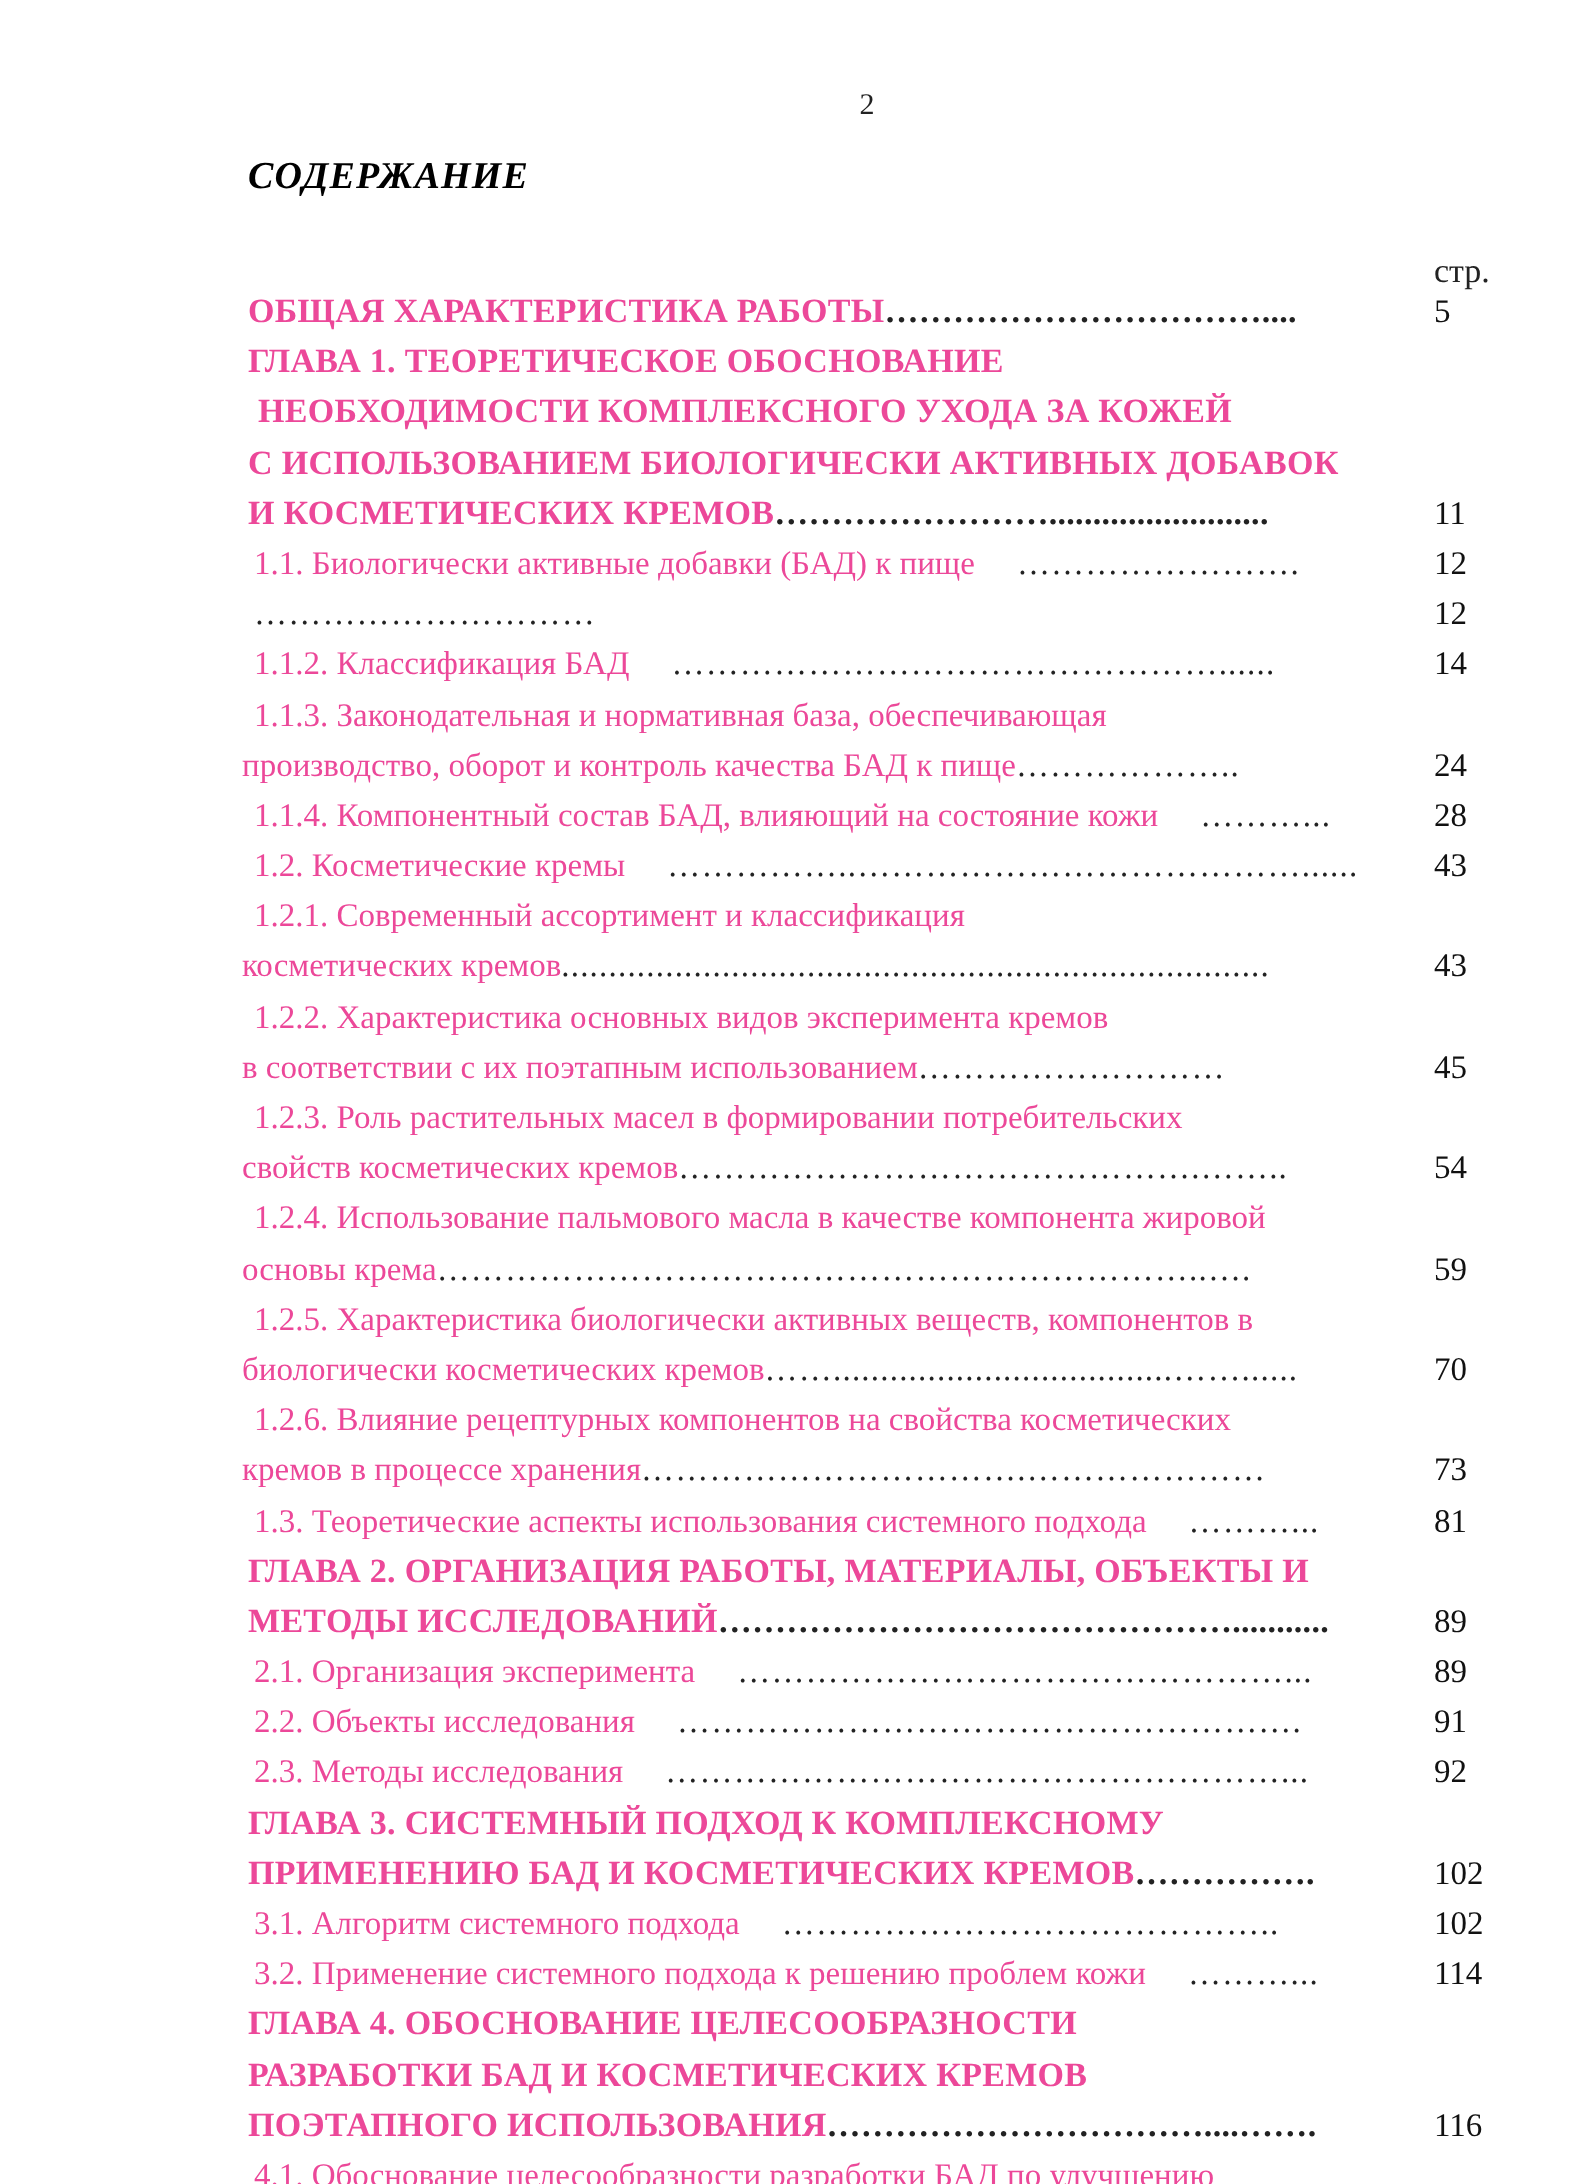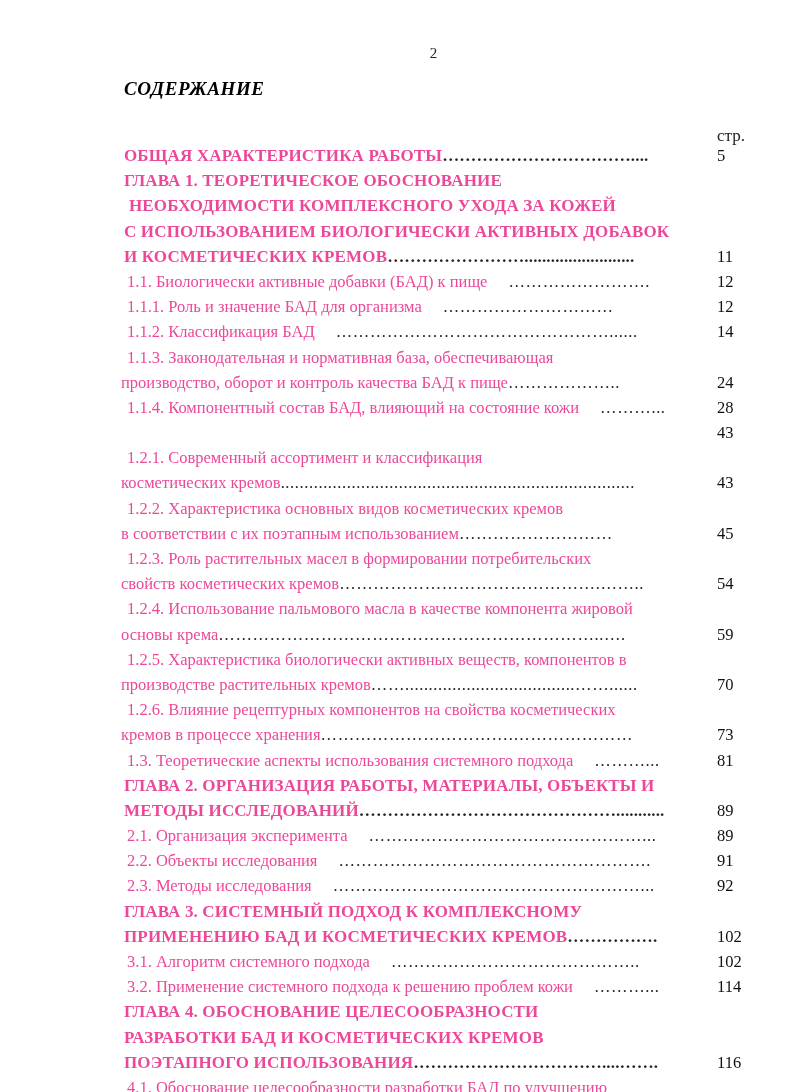--- a/index.html
+++ b/index.html
@@ -174,21 +174,20 @@
       </div>
       <div class="toc-line lvl-1">
         <div class="line-body">
           <span class="label">1.1. Биологически активные добавки (БАД) к пище</span>
           <span class="leader">…………………….</span>
         </div>
         <div class="pageno">12</div>
       </div>
       <div class="toc-line lvl-1">
         <div class="line-body">
-          <span class="label">1.1.1. Роль и значение БАД для организма</span>
           <span class="leader">…………………………</span>
         </div>
         <div class="pageno">12</div>
       </div>
       <div class="toc-line lvl-1">
         <div class="line-body">
           <span class="label">1.1.2. Классификация БАД</span>
           <span class="leader">…………………………………………......</span>
         </div>
         <div class="pageno">14</div>
@@ -207,38 +206,42 @@
         <div class="pageno">24</div>
       </div>
       <div class="toc-line lvl-1">
         <div class="line-body">
           <span class="label">1.1.4. Компонентный состав БАД, влияющий на состояние кожи</span>
           <span class="leader">………...</span>
         </div>
         <div class="pageno">28</div>
       </div>
       <div class="toc-line lvl-1">
+        <div class="line-body">
+          <span class="label">1.2. Косметические кремы</span>
+          <span class="leader">……………..…………………………………......</span>
+        </div>
         <div class="pageno">43</div>
       </div>
       <div class="toc-line lvl-1 no-leader no-page">
         <div class="line-body">
           <span class="label">1.2.1. Современный ассортимент и классификация</span>
           <span class="leader"></span>
         </div>
       </div>
       <div class="toc-line lvl-cont">
         <div class="line-body">
           <span class="label">косметических кремов</span>
           <span class="leader">...........................................................................</span>
         </div>
         <div class="pageno">43</div>
       </div>
       <div class="toc-line lvl-1 no-leader no-page">
         <div class="line-body">
-          <span class="label">1.2.2. Характеристика основных видов косметических кремов</span>
+          <span class="label">1.2.2. Характеристика основных видов эксперимента кремов</span>
           <span class="leader"></span>
         </div>
       </div>
       <div class="toc-line lvl-cont">
         <div class="line-body">
           <span class="label">в соответствии с их поэтапным использованием</span>
           <span class="leader"> ………………………</span>
         </div>
         <div class="pageno">45</div>
       </div>
@@ -269,21 +272,21 @@
         <div class="pageno">59</div>
       </div>
       <div class="toc-line lvl-1 no-leader no-page">
         <div class="line-body">
           <span class="label">1.2.5. Характеристика биологически активных веществ, компонентов в</span>
           <span class="leader"></span>
         </div>
       </div>
       <div class="toc-line lvl-cont">
         <div class="line-body">
-          <span class="label">производстве растительных кремов</span>
+          <span class="label">биологически косметических кремов</span>
           <span class="leader">……....................................……......</span>
         </div>
         <div class="pageno">70</div>
       </div>
       <div class="toc-line lvl-1 no-leader no-page">
         <div class="line-body">
           <span class="label">1.2.6. Влияние рецептурных компонентов на свойства косметических</span>
           <span class="leader"></span>
         </div>
       </div>

